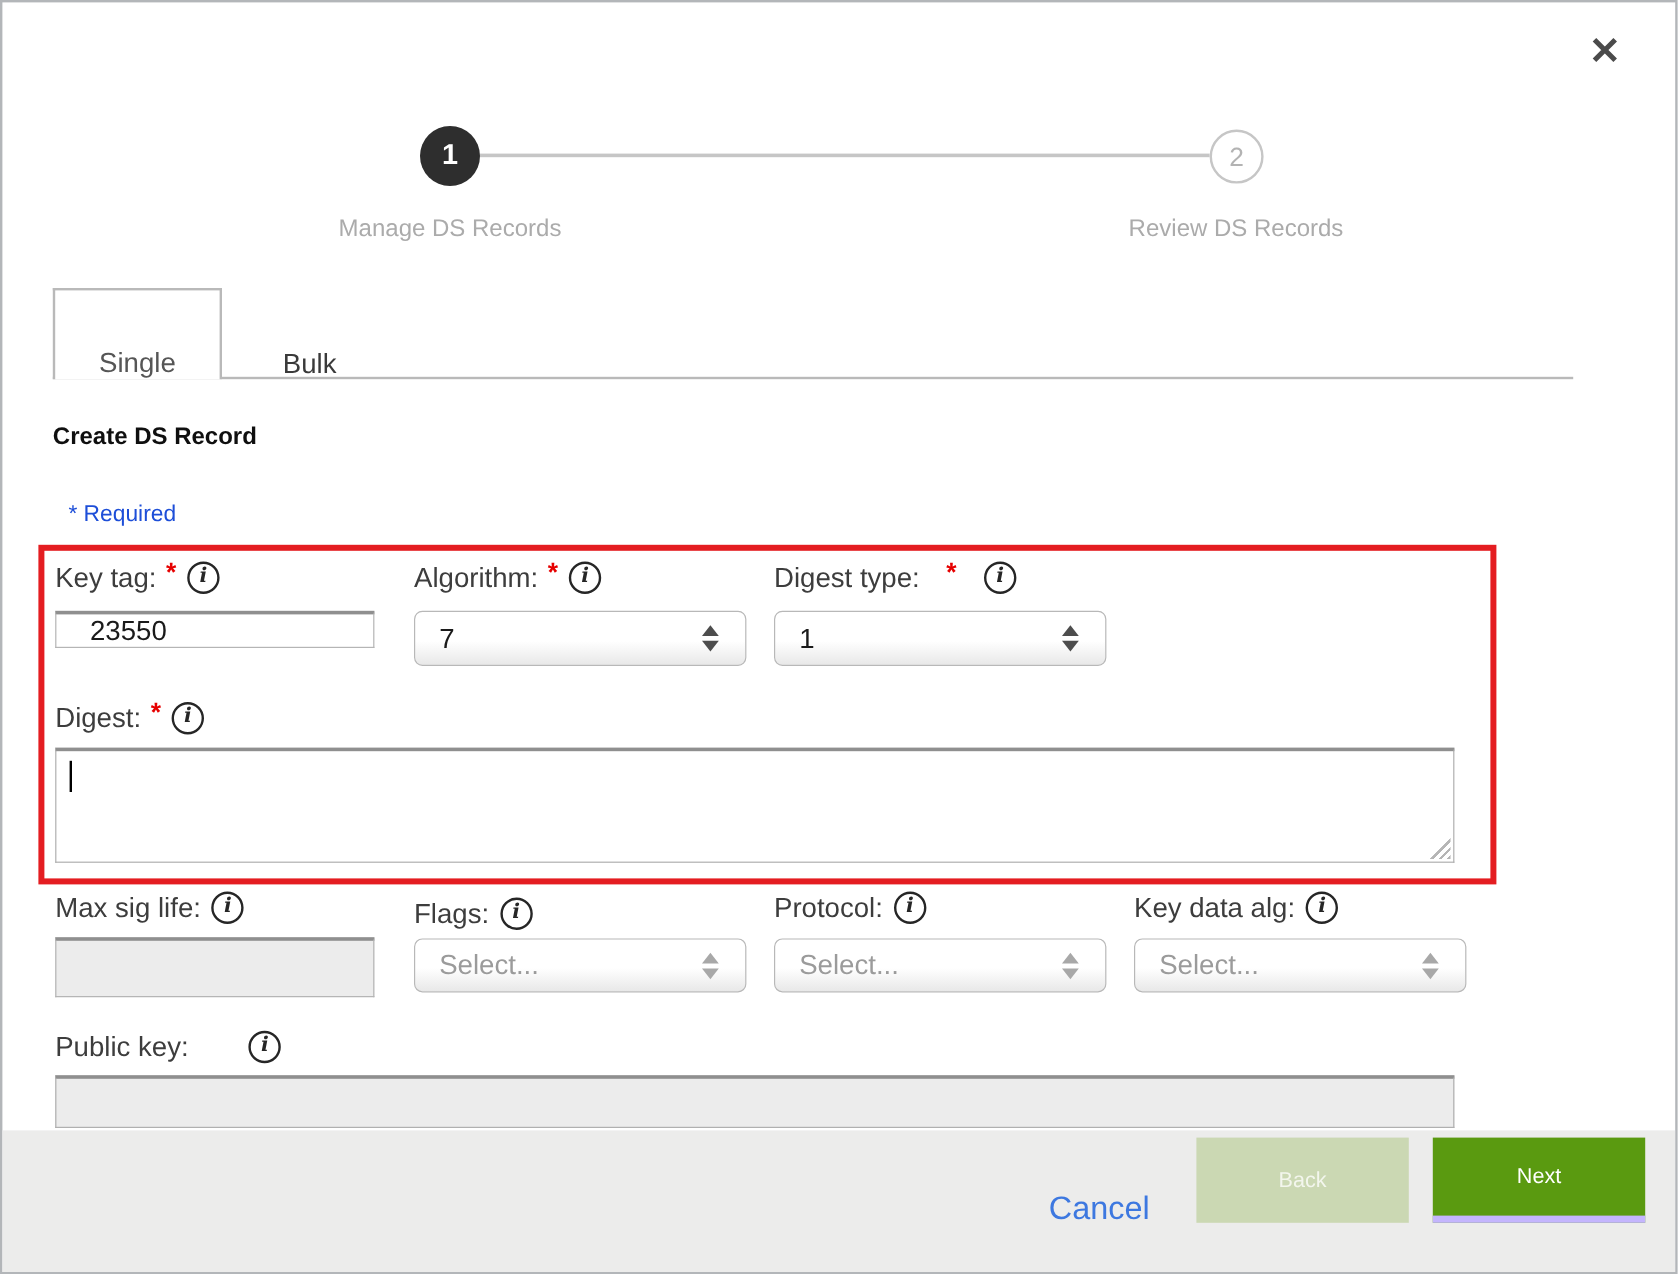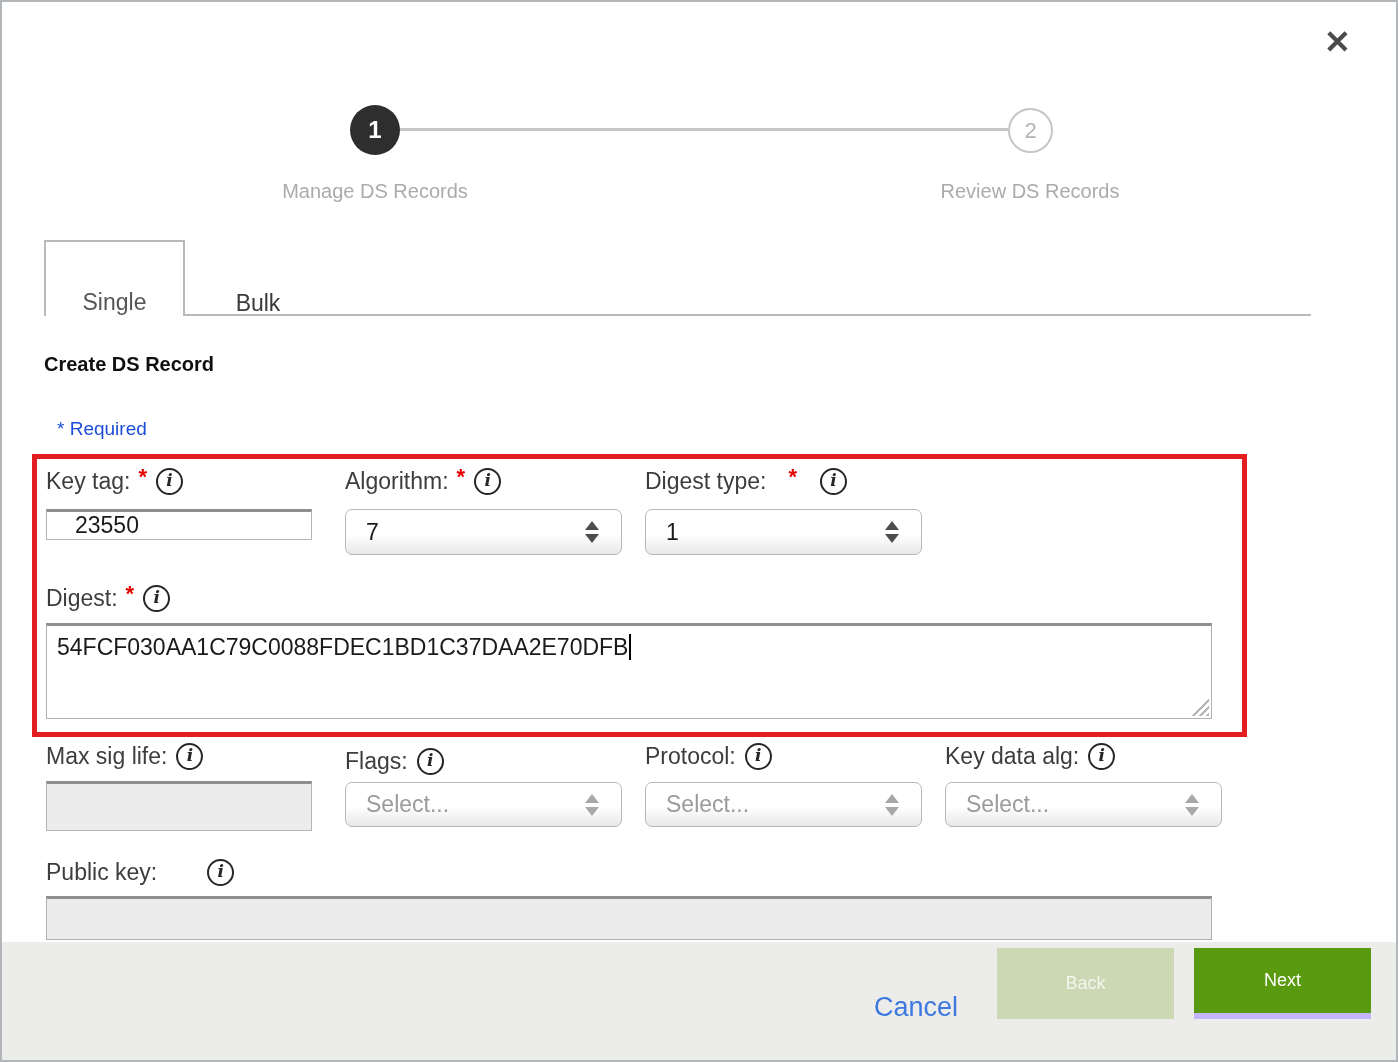--- a/index.html
+++ b/index.html
@@ -236,21 +236,21 @@
 </div>
 
 <div class="field-label" style="left:44px; top:583px;">
   <span>Digest:</span>
   <span class="req">*</span>
   <span class="info-icon">
       <i>i</i>
     </span>
 </div>
 <div class="textarea" style="left:44px; top:621px; width:1166px; height:96px;">
-  <span>54FCF030AA1C79C0088FDEC1BD1C37DAA2E70DFB</span><span class="caret"></span>
+  <span class="caret"></span>
   <span class="resize-handle"></span>
 </div>
 
 <div class="field-label" style="left:44px; top:741px;">
   <span>Max sig life:</span>
   <span class="info-icon">
       <i>i</i>
     </span>
 </div>
 <div class="field-label" style="left:343px; top:710px;margin-top:36px;">

